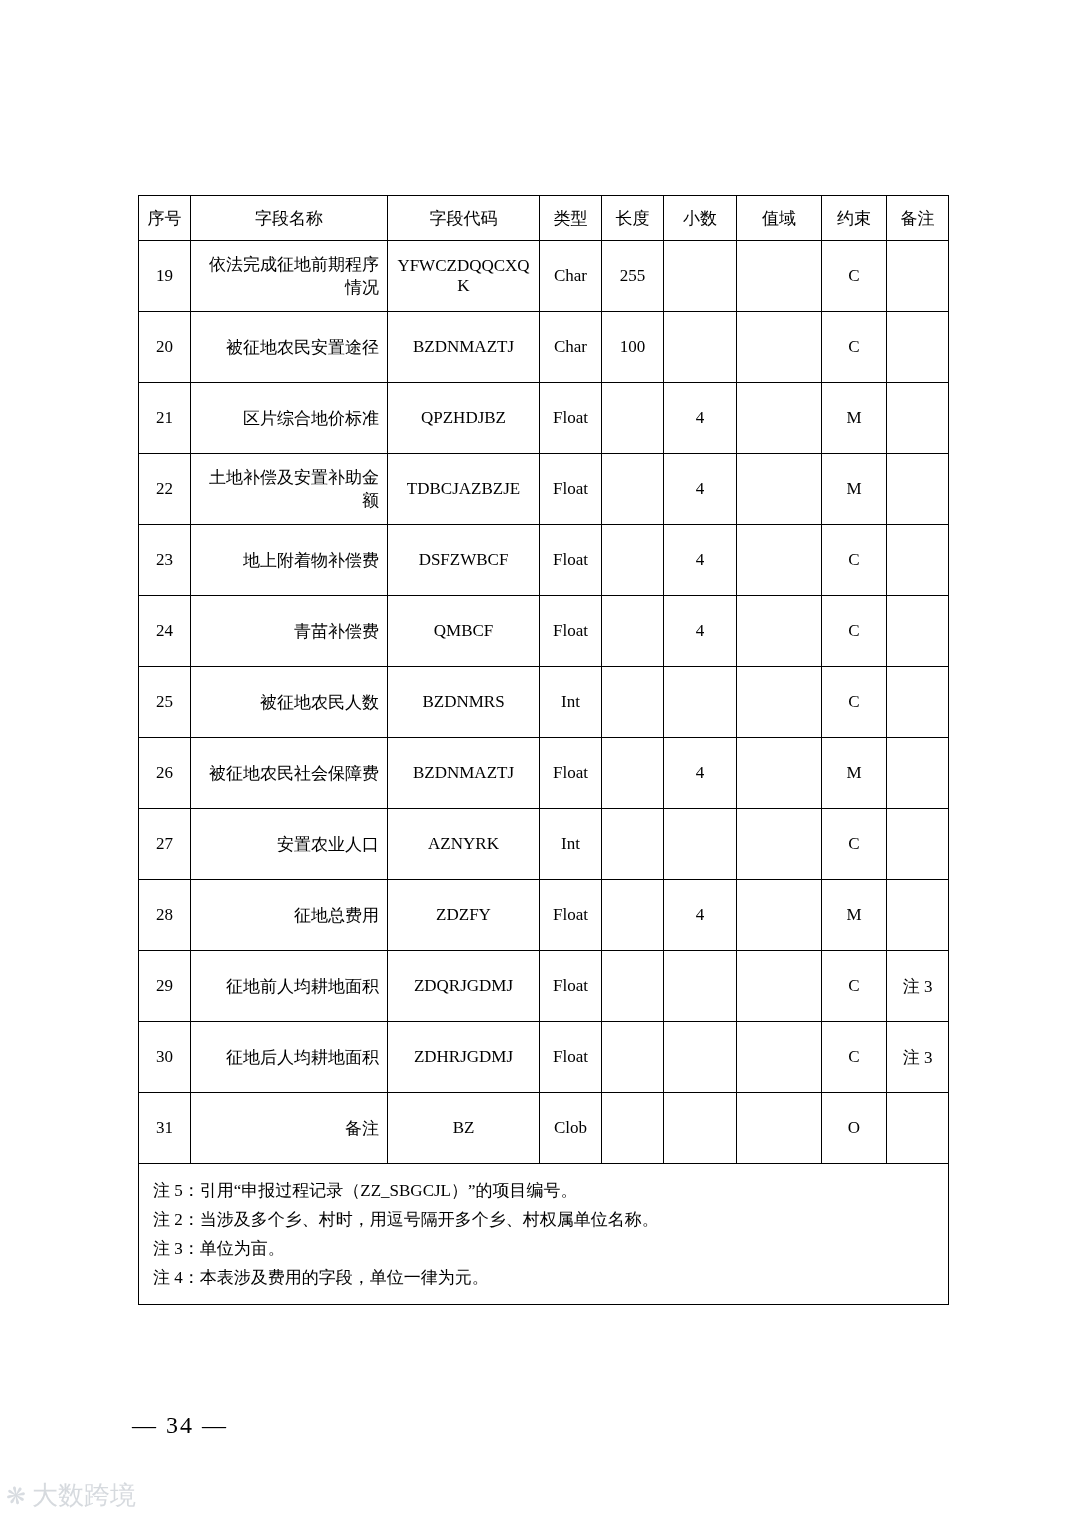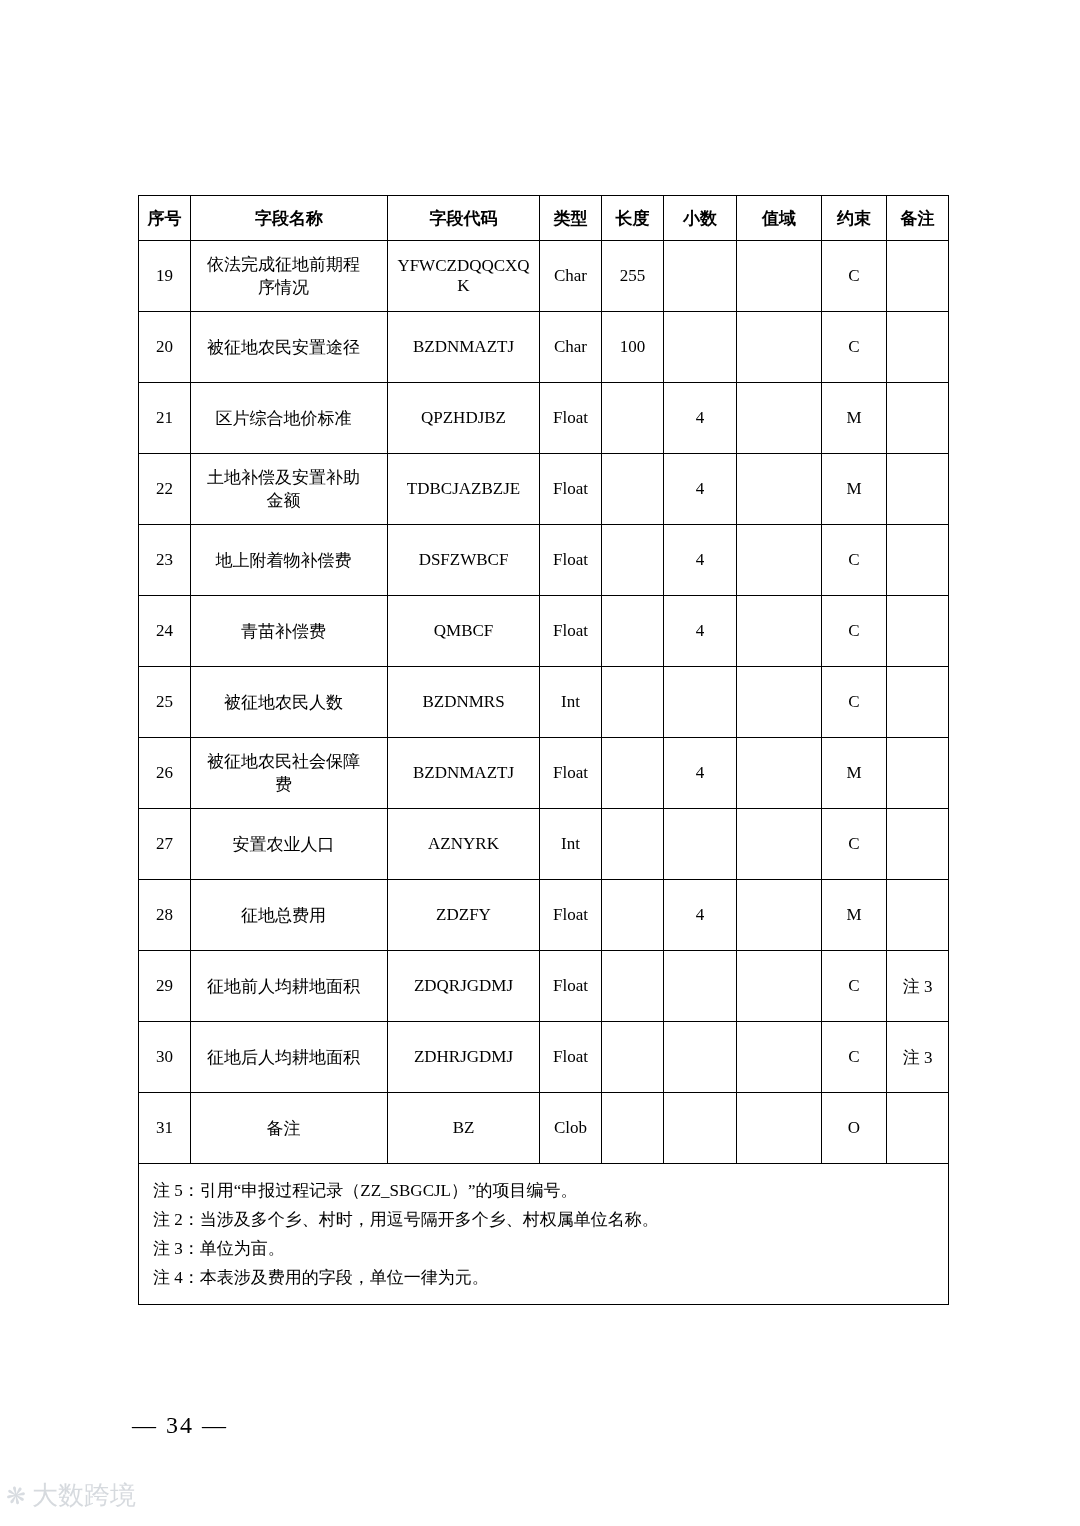--- a/index.html
+++ b/index.html
@@ -29,29 +29,29 @@
     border: 1.6px solid #000;
     font-size: 17px;
     text-align: center;
     vertical-align: middle;
     padding: 2px 6px;
     word-break: break-word;
     background: #fff;
   }
   table.fields thead th {
     height: 40px;
-    font-weight: bold;
+    font-weight: normal;
   }
   table.fields tbody td {
     height: 66px;
   }
   table.fields tbody td.name-cell {
-    text-align: center;
+    text-align: right;
     padding-left: 10px;
-    padding-right: 21px;
+    padding-right: 8px;
   }
   table.fields tfoot td.notes-cell {
     text-align: left;
     vertical-align: top;
     padding: 12px 14px;
     height: 110px;
   }
   .note-line {
     font-size: 17px;
     line-height: 29px;

